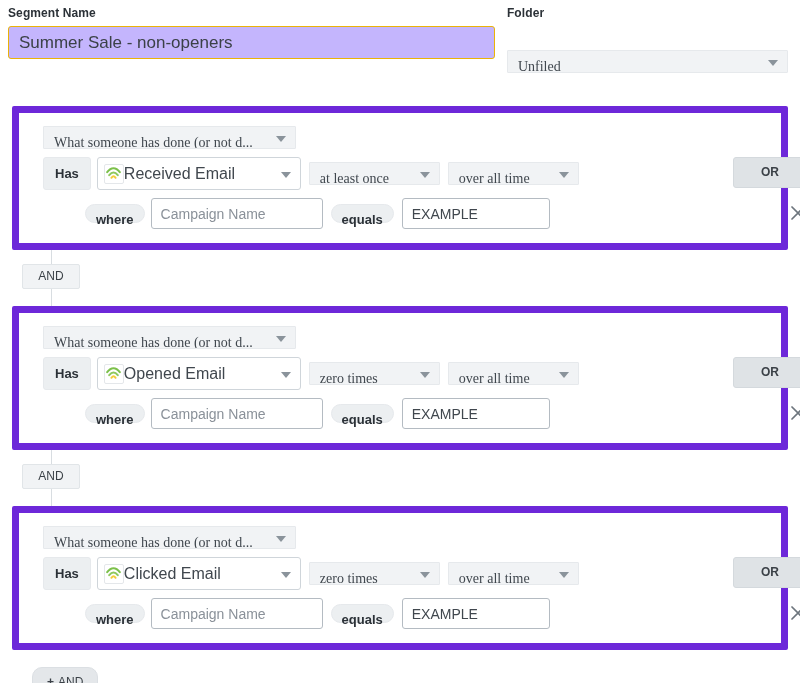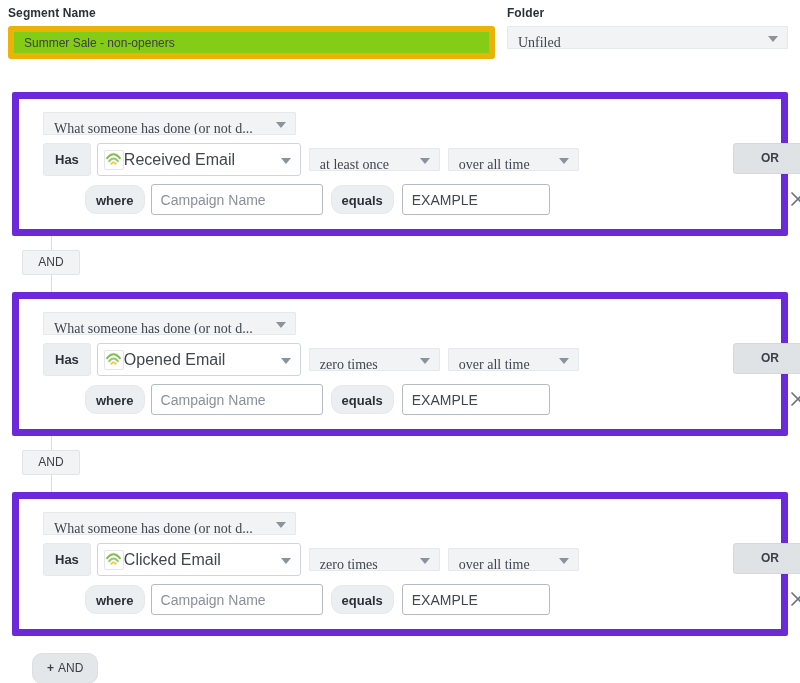--- a/index.html
+++ b/index.html
@@ -13,37 +13,37 @@
   }
 
   
   .top-row {
     display: flex;
     padding: 6px 12px 0 8px;
     gap: 12px;
   }
   .field-col { display: flex; flex-direction: column; }
   .col-name  { width: 492px; }
-  .col-folder{ width: 284px; }
+  .col-folder{ width: 284px; gap: 24px; }
 
   .field-label {
     font-size: 12px;
     font-weight: 700;
     color: #2b3137;
     letter-spacing: .1px;
     margin-bottom: 6px;
     line-height: 14px;
   }
 
   .text-input {
     height: 33px;
-    border: 6px solid #eab308;
+    border: 1px solid #eab308;
     border-radius: 3px;
-    background: #84cc16;
-    font-size: 12px;
+    background: #c4b5fd;
+    font-size: 17px;
     color: #3b4147;
     padding: 0 10px;
     font-family: "Liberation Sans", sans-serif;
     line-height: 31px;
     display: block;
     width: 100%;
     outline: none;
   }
 
   .gray-select {
@@ -169,21 +169,21 @@
     display: flex;
     align-items: center;
     margin-top: 8px;
     margin-left: 54px;
     position: relative;
   }
   .where-lbl, .equals-lbl {
     background: #eceff1;
     border: 1px solid #e6e9ec;
     border-radius: 11px;
-    height: 29px;
+    height: 19px;
     line-height: 29px;
     padding: 0 10px;
     font-size: 13px;
     font-weight: 700;
     color: #2b3137;
   }
   .w-input {
     height: 31px;
     border: 1px solid #b4bbc2;
     border-radius: 3px;

